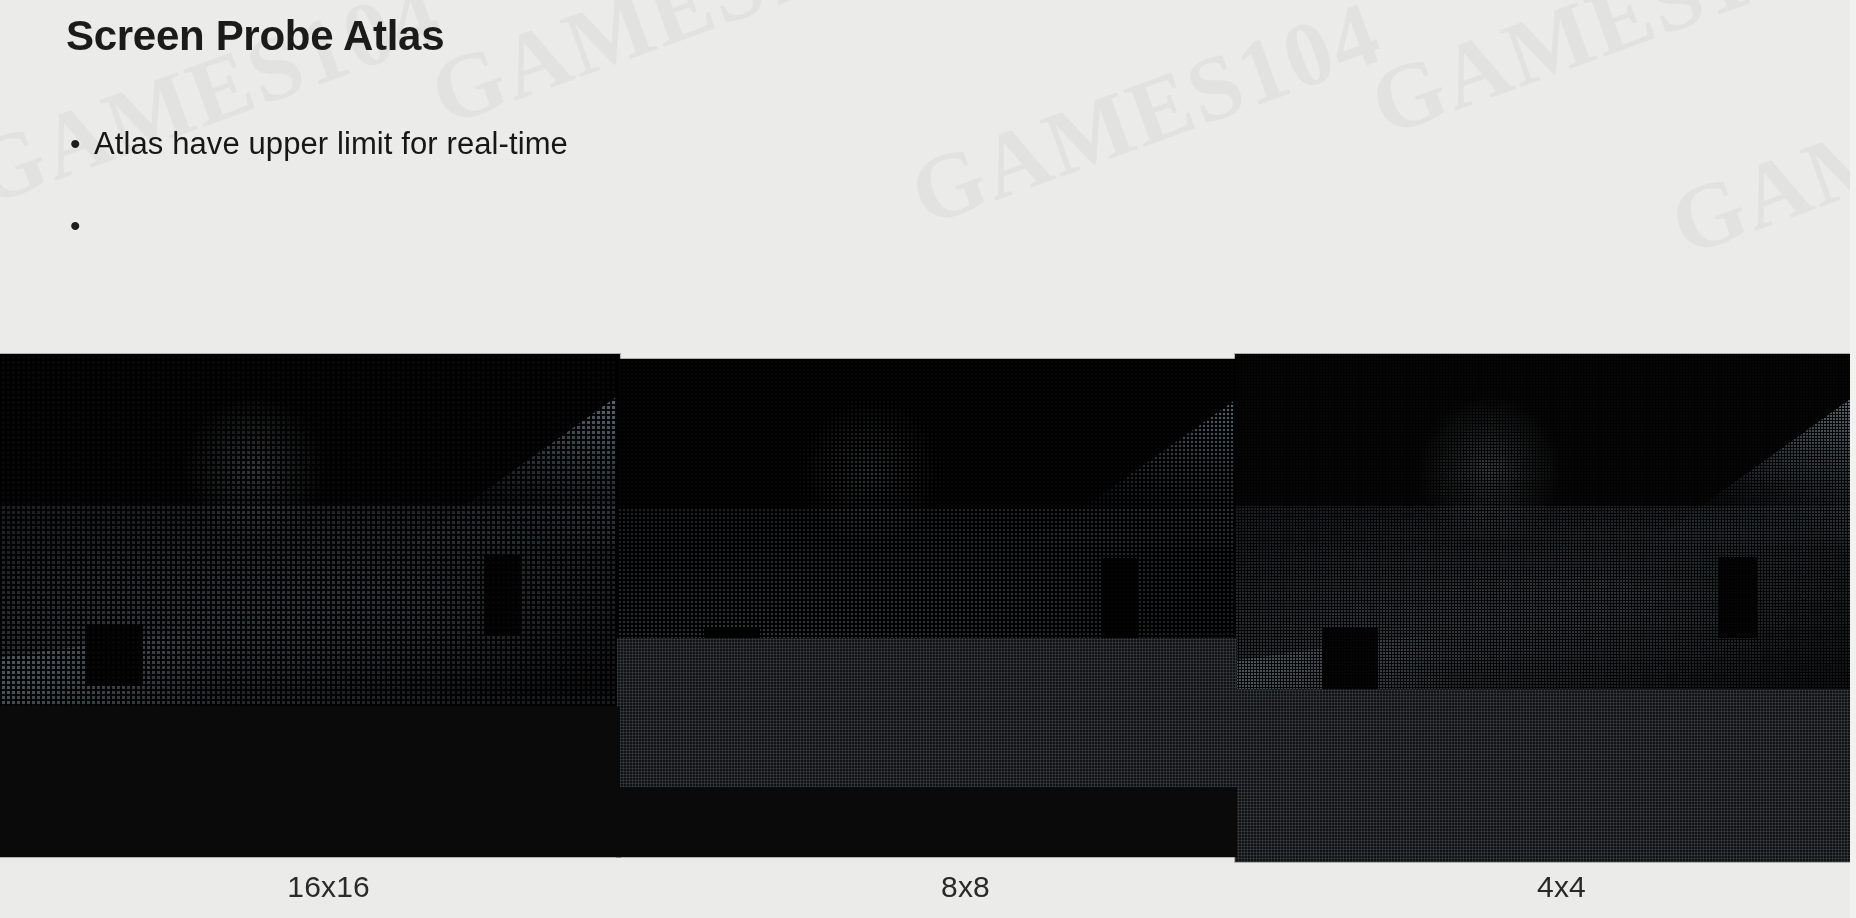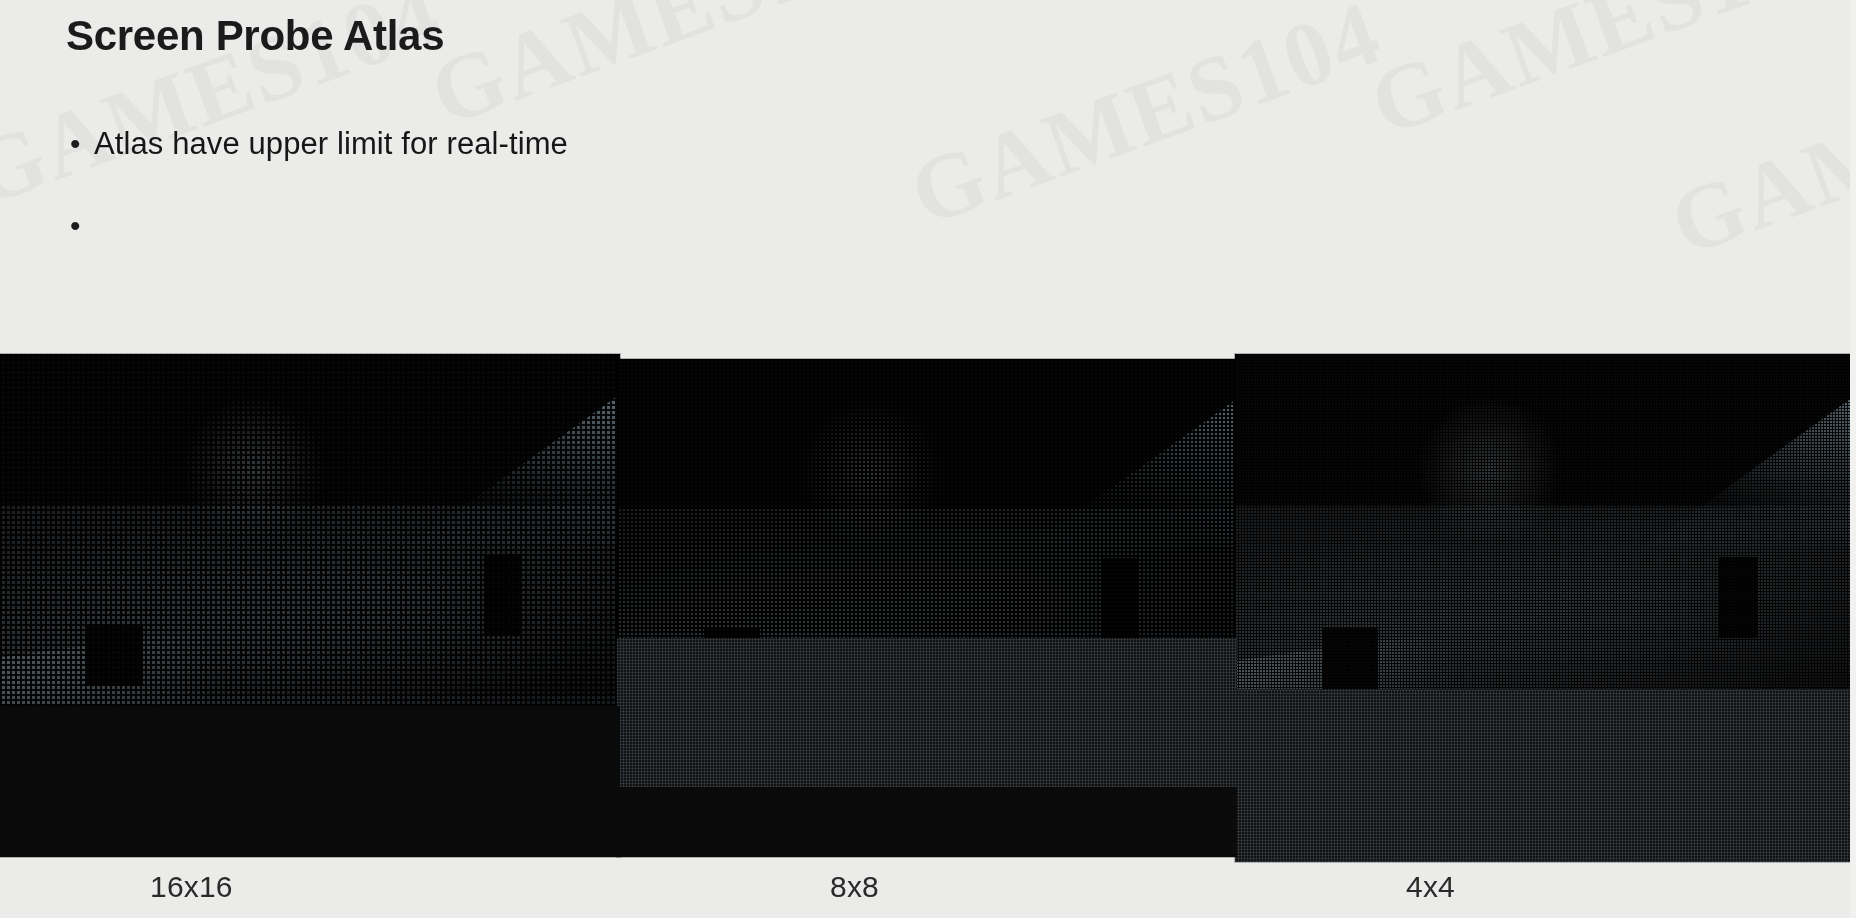--- a/index.html
+++ b/index.html
@@ -231,21 +231,21 @@
     top: 862px;
     width: 1856px;
     height: 56px;
     z-index: 3;
   }
   .caption {
     position: absolute;
     top: 8px;
     font-size: 30px;
     color: #2a2a2a;
-    text-align: left;
+    text-align: right;
     letter-spacing: 0.2px;
   }
   .caption.c1 { left: 150px;  width: 220px; }
   .caption.c2 { left: 830px;  width: 160px; }
   .caption.c3 { left: 1406px; width: 180px; }
 
   
   .slide-edge-right {
     position: absolute;
     right: 0; top: 0;

